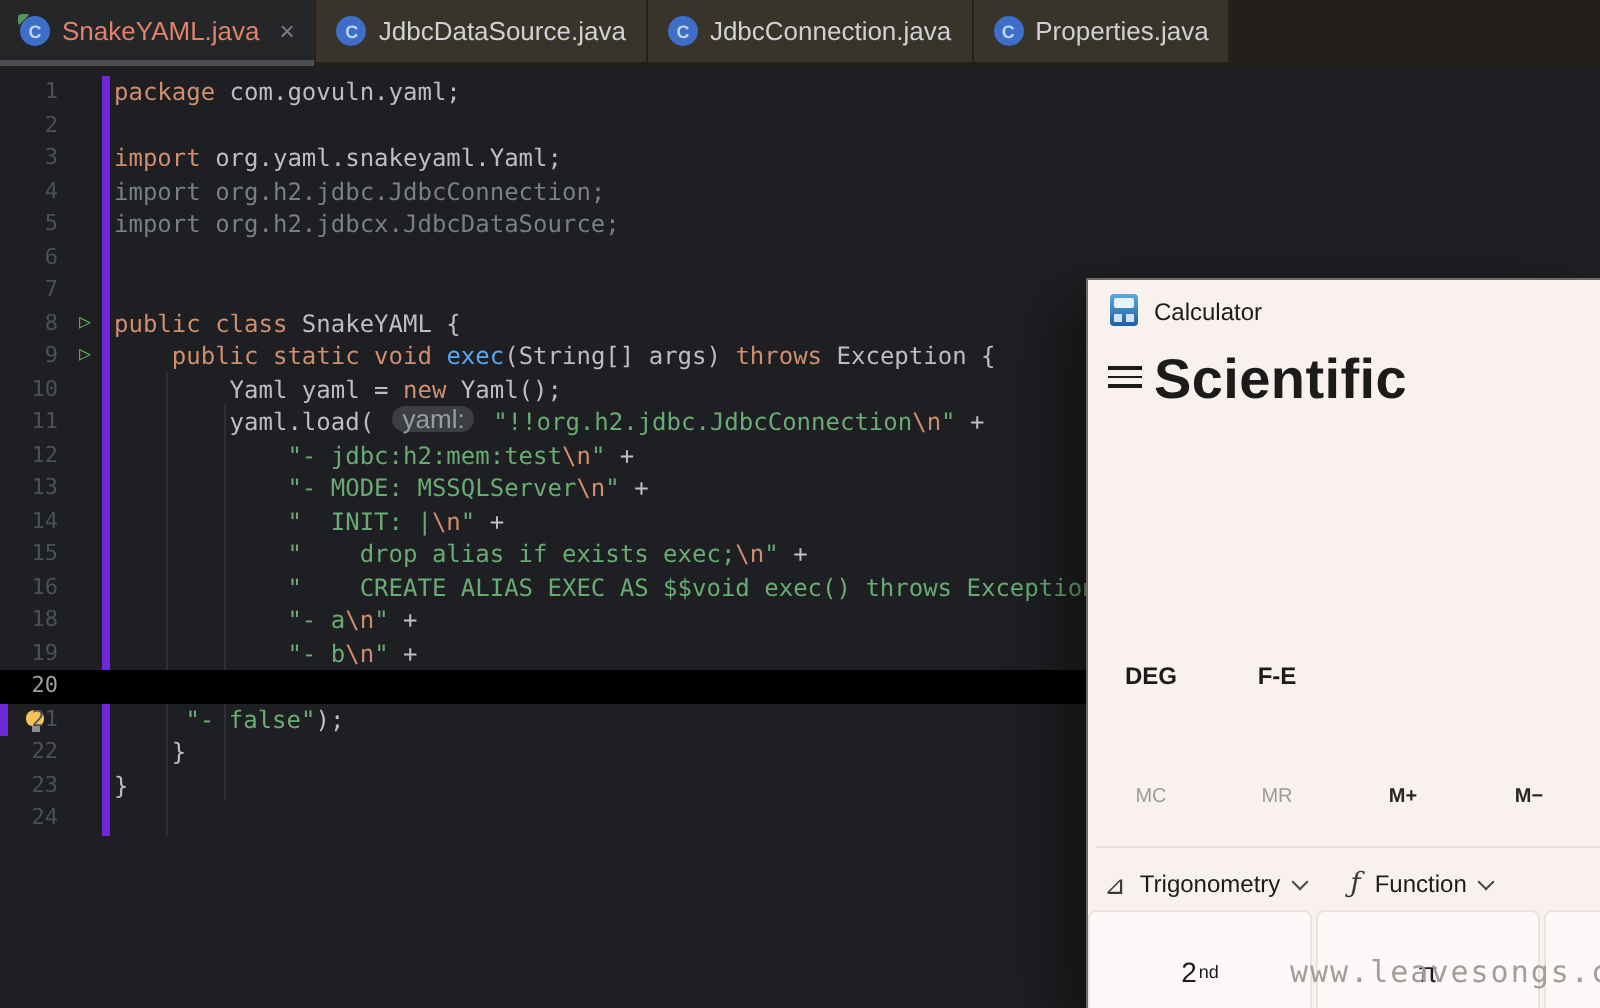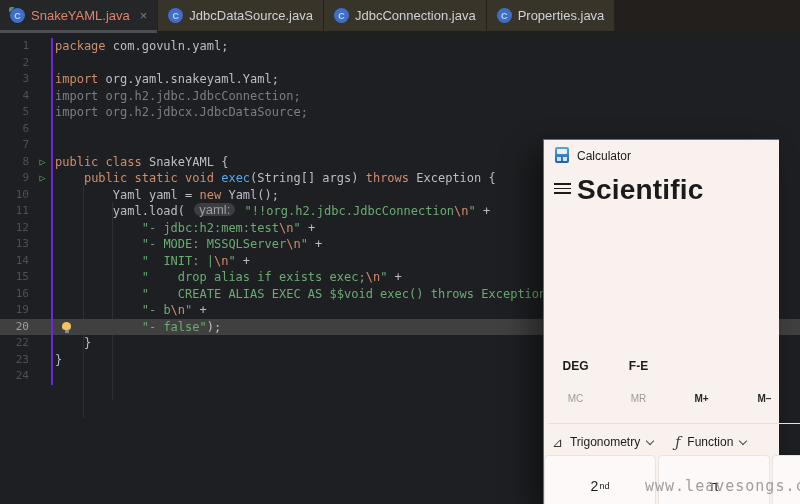--- a/index.html
+++ b/index.html
@@ -16,49 +16,49 @@
               display:flex; align-items:center; justify-content:center; font-size:9px; font-weight:bold; color:#bcd6f7; }
   .cls-icon.runnable::before { content:""; position:absolute; left:-1px; top:-1px; width:0; height:0;
               border-top:6px solid #57965c; border-right:6px solid transparent; border-radius:2px; }
   .tab-close { color:#7b7e85; font-size:13px; margin-left:4px; line-height:13px; }
 
   
   .editor { position:absolute; top:34px; left:0; right:0; bottom:0; background:#1e1f22; padding-top:4px; }
   .guide { position:absolute; width:1px; background:#2c2f34; z-index:0; }
   .row { display:flex; height:16.5px; line-height:16.5px; position:relative; z-index:1;
          font-family:"DejaVu Sans Mono", monospace; font-size:12px; }
-  .row.current { background:#404040; }
+  .row.current { background:#000000;flex-direction:column; }
   .ln { width:34px; flex:none; text-align:right; padding-right:5px; color:#4c5058; font-size:11px; }
   .row.current .ln { color:#9aa0a6; }
   .glyph { width:17px; flex:none; color:#5fad65; font-size:10px; text-align:center; line-height:16px; }
-  .codecell { flex:1; white-space:pre; color:#bcbec4; border-left:2px solid #6d28d9; padding-left:2px; position:relative; }
+  .codecell { flex:1; white-space:pre; color:#bcbec4; border-left:4px solid #6d28d9; padding-left:2px; position:relative; }
   .k { color:#cf8e6d; }
   .s { color:#6aab73; }
   .e { color:#cf8e6d; }
   .g { color:#7a7e85; }
   .m { color:#56a8f5; }
   .h { background:#3c3e41; color:#999da4; border-radius:7px; padding:0 5px; font-size:13px; line-height:13px;
        display:inline-block; height:13px; vertical-align:1px; margin:0 2px; font-family:"Liberation Sans",sans-serif; }
   .bulb { position:absolute; left:9px; top:3px; width:9px; height:8px; background:#f2c45a;
           border-radius:50% 50% 40% 40%; }
   .bulb::after { content:""; position:absolute; left:2.5px; top:8px; width:4px; height:3.5px; background:#8a8d92; }
 
   
-  .calc { position:absolute; left:543px; top:139px; width:236px; height:365px; background:#f8f1ee;
+  .calc { position:absolute; left:543px; top:139px; width:257px; height:365px; background:#f8f1ee;
           border-left:1px solid #6e6a68; border-top:1px solid #6e6a68; box-shadow:-12px 12px 28px rgba(0,0,0,.45);
           color:#1b1b1b; z-index:5; }
   .calc-title { position:absolute; left:33px; top:9px; font-size:12px; color:#1b1b1b; }
   .calc-appicon { position:absolute; left:11px; top:7px; width:14px; height:16px; border-radius:2px;
           background:linear-gradient(#57a8dd,#1f5fa8); }
   .calc-appicon::before { content:""; position:absolute; left:2px; top:2px; right:2px; height:5px; background:#e8f2fb; border-radius:1px; }
   .calc-appicon::after { content:""; position:absolute; left:2px; bottom:2px; width:4px; height:4px; background:#cfe3f5; box-shadow:6px 0 0 #cfe3f5; }
   .hamburger { position:absolute; left:10px; top:43px; width:17px; height:11px; cursor:pointer; }
   .hamburger span { display:block; height:1.8px; background:#1b1b1b; margin-bottom:2.8px; }
   .calc-mode { position:absolute; left:33px; top:34px; font-size:28px; font-weight:bold; letter-spacing:.2px; }
-  .degrow { position:absolute; top:219px; left:0; display:flex; }
+  .degrow { position:absolute; top:191px; left:0; display:flex; }
   .degrow .tgl { width:63px; text-align:center; font-size:12px; font-weight:bold; color:#1b1b1b; cursor:pointer; }
   .memrow { position:absolute; top:253px; left:0; display:flex; }
   .mem { width:63px; text-align:center; font-size:10px; color:#272625; font-weight:bold; cursor:pointer; background:none; border:none; font-family:inherit; }
   .mem.disabled { color:#9e9b99; font-weight:normal; }
   .calc-divider { position:absolute; top:283px; left:4px; width:300px; height:1px; background:#e8e0dd; }
   .fnrow { position:absolute; top:294px; left:8px; display:flex; gap:22px; align-items:center; }
   .fnitem { display:flex; align-items:center; gap:7px; font-size:12px; color:#1b1b1b; cursor:pointer; }
   .fn-glyph { font-size:13px; color:#3a3a3a; }
   .fn-glyph.italic { font-family:"DejaVu Serif", serif; font-style:italic; font-size:14px; }
   .chev { width:6px; height:6px; border-right:1.4px solid #4a4a4a; border-bottom:1.4px solid #4a4a4a;
@@ -172,28 +172,38 @@
         <span class="ln">15</span>
         <span class="glyph"></span>
         <span class="codecell"><span class="p">            </span><span class="s">"    drop alias if exists exec;</span><span class="e">\n</span><span class="s">"</span><span class="p"> +</span></span>
       </div>
       <div class="row">
         <span class="ln">16</span>
         <span class="glyph"></span>
         <span class="codecell"><span class="p">            </span><span class="s">"    CREATE ALIAS EXEC AS $$void exec() throws Exception {Runt</span></span>
       </div>
       <div class="row">
+        <span class="ln">18</span>
+        <span class="glyph"></span>
+        <span class="codecell"><span class="p">            </span><span class="s">"- a</span><span class="e">\n</span><span class="s">"</span><span class="p"> +</span></span>
+      </div>
+      <div class="row">
         <span class="ln">19</span>
         <span class="glyph"></span>
         <span class="codecell"><span class="p">            </span><span class="s">"- b</span><span class="e">\n</span><span class="s">"</span><span class="p"> +</span></span>
       </div>
       <div class="row current">
         <span class="ln">20</span>
         <span class="glyph"></span>
         <span class="codecell"><span class="bulb"></span><span class="p">            </span><span class="s">"- false"</span><span class="p">);</span></span>
+      </div>
+      <div class="row">
+        <span class="ln">21</span>
+        <span class="glyph"></span>
+        <span class="codecell"></span>
       </div>
       <div class="row">
         <span class="ln">22</span>
         <span class="glyph"></span>
         <span class="codecell"><span class="p">    }</span></span>
       </div>
       <div class="row">
         <span class="ln">23</span>
         <span class="glyph"></span>
         <span class="codecell"><span class="p">}</span></span>

